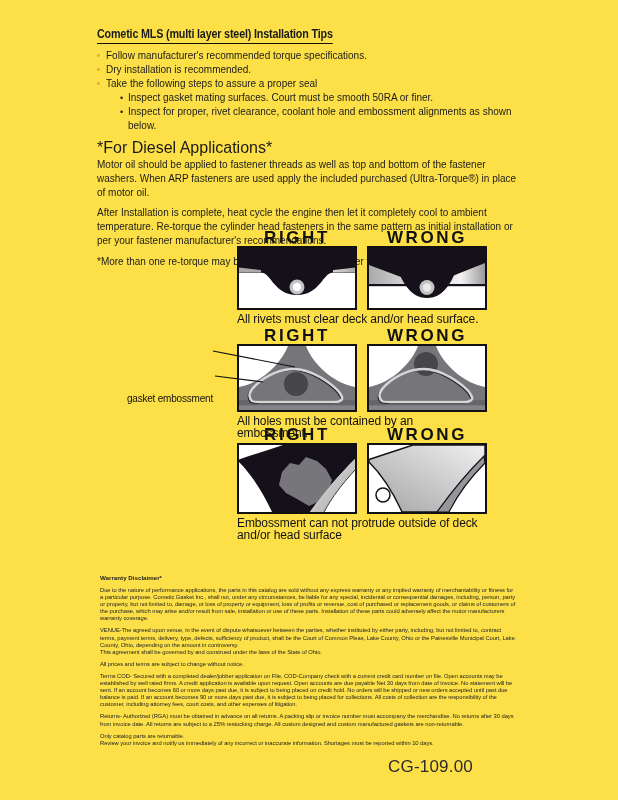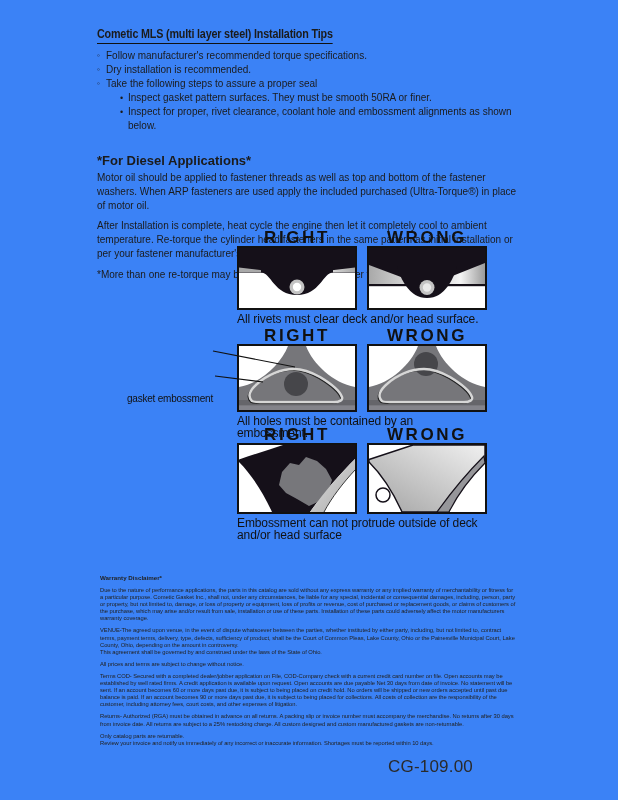--- a/index.html
+++ b/index.html
@@ -1,31 +1,31 @@
 <!DOCTYPE html>
 <html><head>
 <meta charset="utf-8">
 <style>
   html,body{margin:0;padding:0;background:#ffffff;}
   .page{
-    position:relative;width:618px;height:800px;background:#3b82f6;
+    position:relative;width:618px;height:800px;background:#fde047;
     font-family:"Liberation Sans", sans-serif;color:#1b1b1b;overflow:hidden;
   }
   .content{position:absolute;left:97px;top:24px;width:430px;}
   .doc-title{
     display:inline-block;font-size:12.5px;font-weight:bold;letter-spacing:-0.2px;
     border-bottom:1.6px solid #111;padding-bottom:2px;margin:0 0 5px 0;
     transform:scaleX(0.86);transform-origin:left center;white-space:nowrap;
   }
   .bullets{margin:0;padding:0;list-style:none;font-size:10px;line-height:14px;}
   .bullets .b{position:relative;padding-left:9px;}
   .bullets .b .mk{position:absolute;left:0;top:0;font-size:8px;}
   .bullets .sb{position:relative;padding-left:31px;}
   .bullets .sb .mk{position:absolute;left:23px;top:0;font-size:9px;}
-  .diesel-h{font-size:13px;font-weight:bold;margin:21px 0 0 0;line-height:14px;}
+  .diesel-h{font-size:16px;font-weight:normal;margin:8px 0 0 0;line-height:14px;}
   .para{font-size:10px;line-height:14px;margin:6px 0 0 0;width:428px;}
   .para.first{margin-top:3px;}
   .para.last{margin-top:7px;}
 
   
   .dset{position:absolute;width:250px;left:237px;}
   .dlabels{display:flex;width:250px;}
   .dlabel{
     width:120px;text-align:center;font-size:17px;font-weight:700;
     letter-spacing:2.6px;line-height:14px;color:#111;
@@ -55,21 +55,21 @@
 <body>
 
 <div class="page">
 
   <div class="content">
     <h1 class="doc-title">Cometic MLS (multi layer steel) Installation Tips</h1>
     <ul class="bullets">
       <li class="b"><span class="mk">◦</span><span>Follow manufacturer's recommended torque specifications.</span></li>
       <li class="b"><span class="mk">◦</span><span>Dry installation is recommended.</span></li>
       <li class="b"><span class="mk">◦</span><span>Take the following steps to assure a proper seal</span></li>
-      <li class="sb"><span class="mk">•</span><span>Inspect gasket pattern surfaces.  They must be smooth 50RA or finer.</span></li>
+      <li class="sb"><span class="mk">•</span><span>Inspect gasket mating surfaces.  Court must be smooth 50RA or finer.</span></li>
       <li class="sb"><span class="mk">•</span><span>Inspect for proper, rivet clearance, coolant hole and embossment alignments as shown below.</span></li>
     </ul>
     <h2 class="diesel-h">*For Diesel Applications*</h2>
     <p class="para first">Motor oil should be applied to fastener threads as well as top and bottom of the fastener washers. When ARP fasteners are used apply the included purchased (Ultra-Torque®) in place of motor oil.</p>
     <p class="para">After Installation is complete, heat cycle the engine then let it completely cool to ambient temperature. Re-torque the cylinder head fasteners in the same pattern as initial installation or per your fastener manufacturer's recommendations.</p>
     <p class="para last">*More than one re-torque may be required to achieve proper fastener stretch*</p>
   </div>
 
   <div class="dset" style="top:231px;">
     <div class="dlabels">

